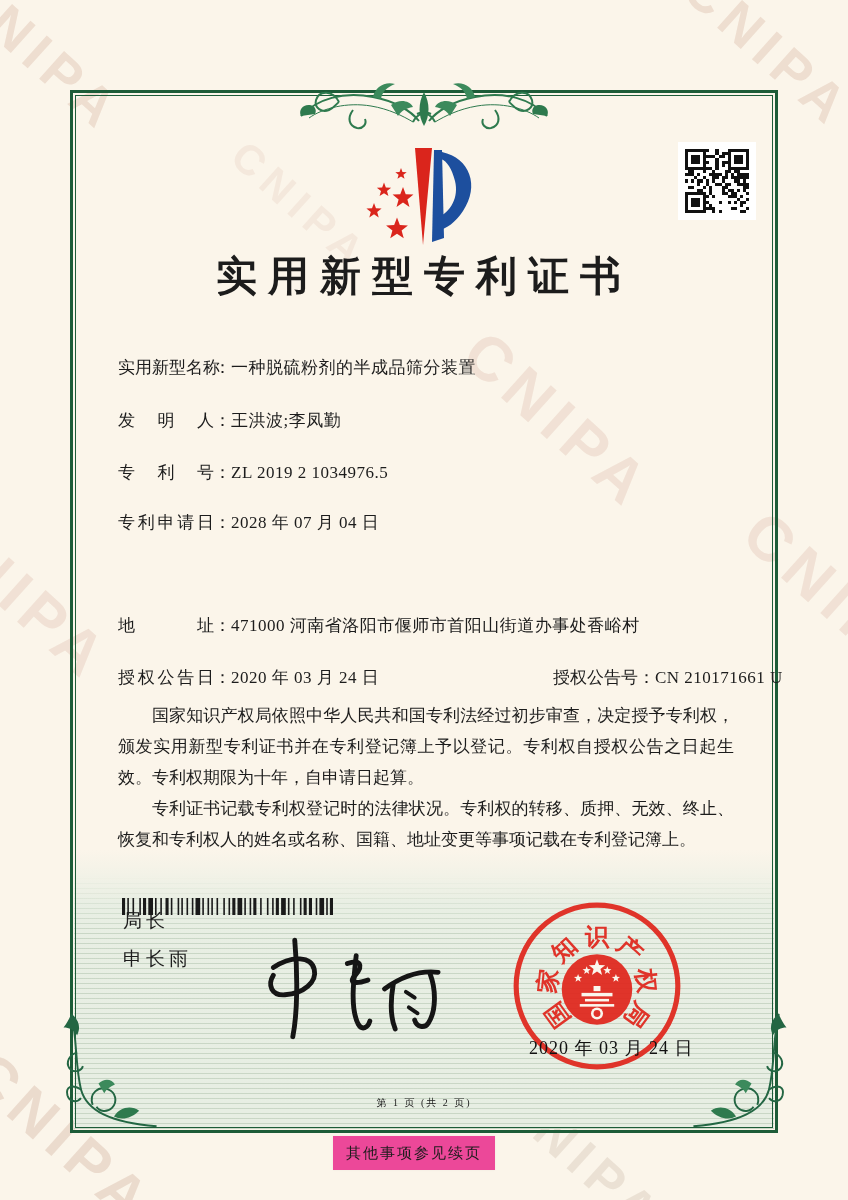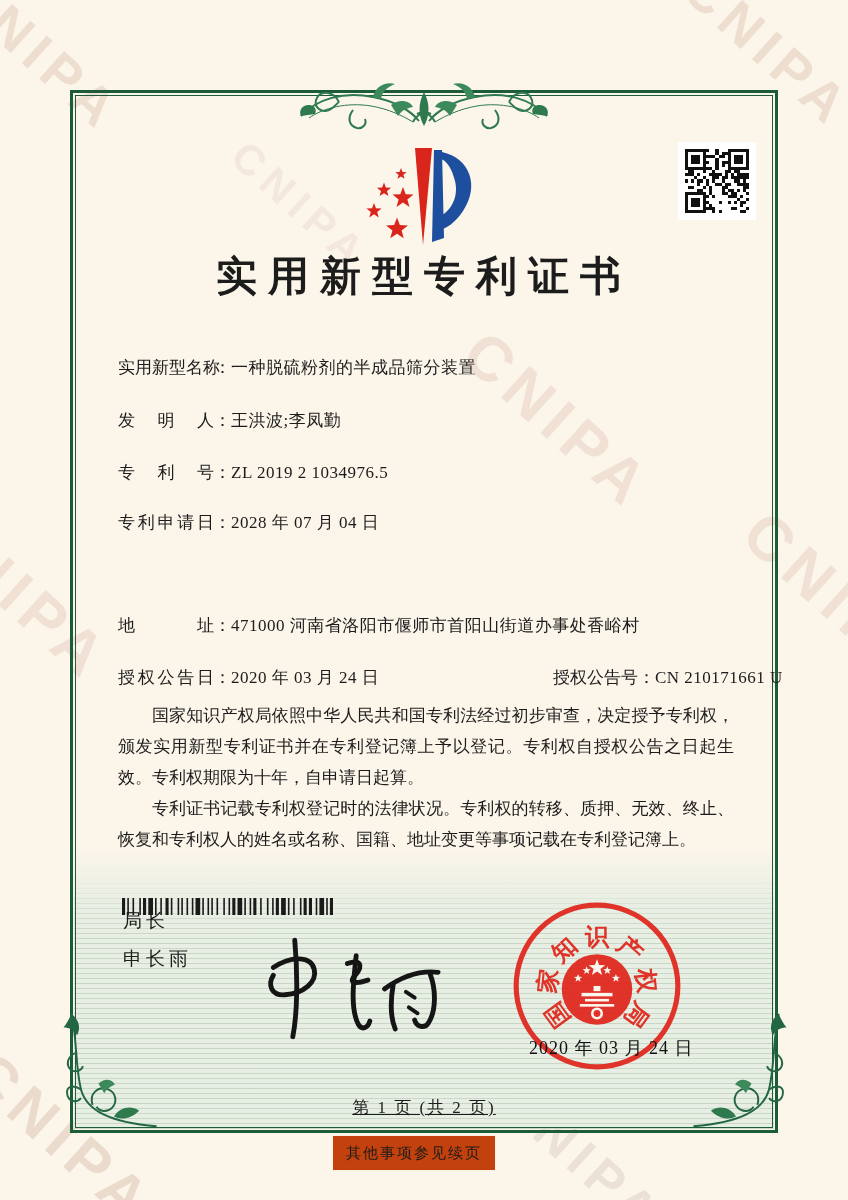--- a/index.html
+++ b/index.html
@@ -37,23 +37,23 @@
   .paras{position:absolute;left:118px;top:700px;width:616px;font-size:17px;line-height:31px;
          text-align:justify;z-index:5;}
   .paras p{margin:0;text-indent:2em;}
   .barcode{position:absolute;left:122px;top:898px;z-index:5;}
   .director{position:absolute;left:123px;top:908px;font-size:19px;letter-spacing:4px;z-index:5;}
   .director div{margin-bottom:12px;}
   .signature{position:absolute;left:246px;top:926px;z-index:5;}
   .seal{position:absolute;left:511px;top:900px;z-index:5;}
   .seal-date{position:absolute;left:529px;top:1036px;font-size:18px;letter-spacing:1px;z-index:6;
              color:#111;white-space:nowrap;}
-  .page-info{position:absolute;left:118px;top:1096px;width:612px;text-align:center;font-size:17px;
-             letter-spacing:2px;z-index:5;text-decoration:underline;}
-  .note-box{position:absolute;left:333px;top:1136px;width:162px;height:34px;background:#c2410c;
+  .page-info{position:absolute;left:118px;top:1096px;width:612px;text-align:center;font-size:10px;
+             letter-spacing:2px;z-index:5;}
+  .note-box{position:absolute;left:333px;top:1136px;width:162px;height:34px;background:#ec4899;
             z-index:6;display:flex;align-items:center;justify-content:center;font-size:15px;
             letter-spacing:2px;box-shadow:0 0 2px rgba(0,0,0,.06);}
 </style>
 </head>
 <body>
 
 <div class="page">
 
   <div class="wm" style="left:38px;top:52px;font-size:54px;">CNIPA</div>
   <div class="wm" style="left:768px;top:48px;font-size:54px;">CNIPA</div>

